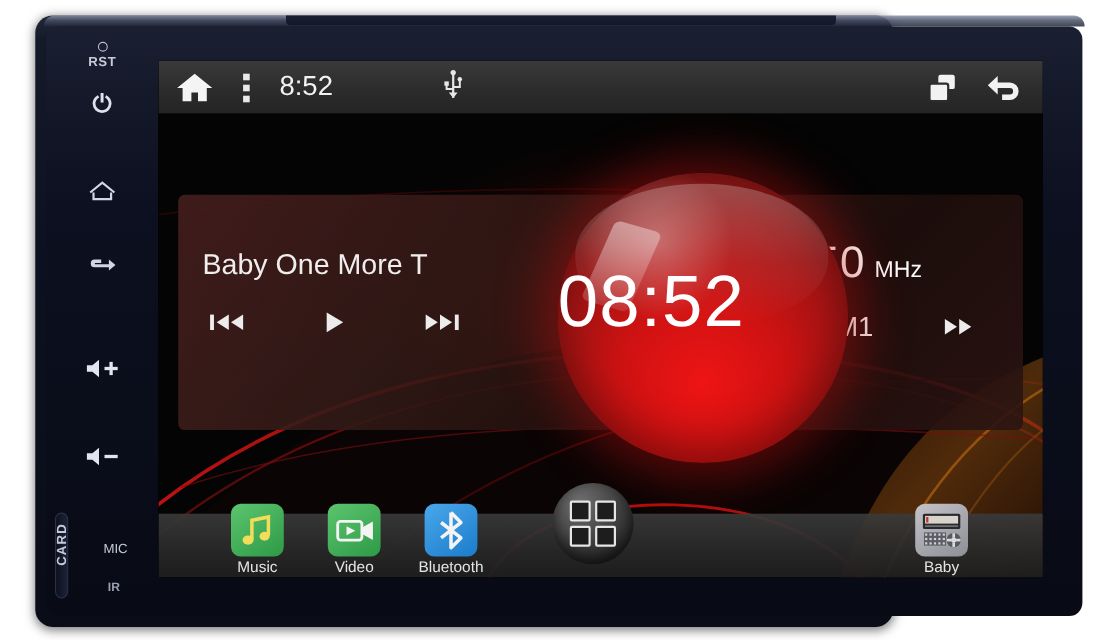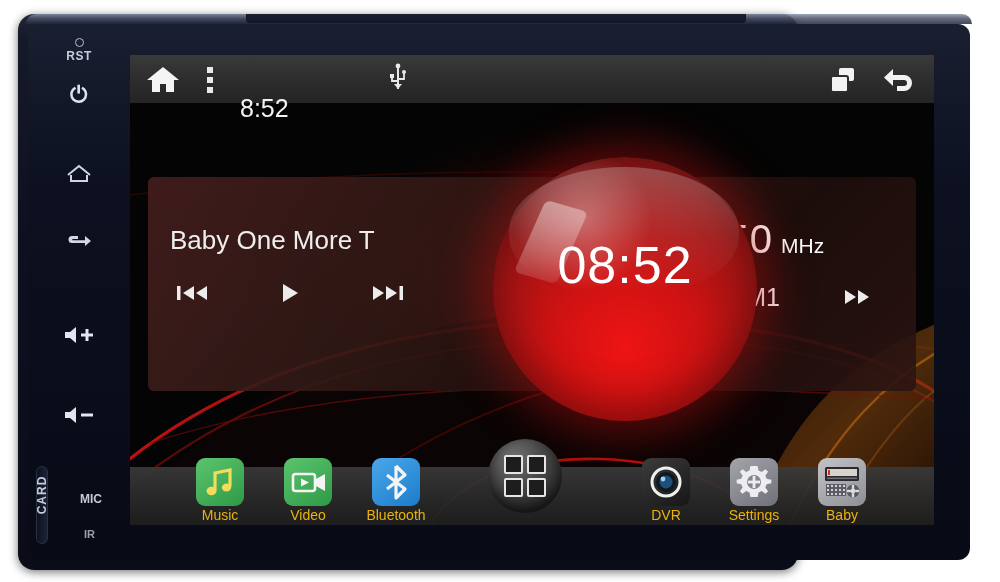--- a/index.html
+++ b/index.html
@@ -5,21 +5,21 @@
   * { box-sizing: border-box; margin: 0; padding: 0; }
   html, body {
     width: 1000px; height: 582px;
     background: #ffffff;
     font-family: "Liberation Sans", sans-serif;
     overflow: hidden;
   }
 
   
   #device {
-    position: absolute; left: 18px; top: 14px;
+    position: absolute; left: 32px; top: 14px;
     width: 780px; height: 556px;
     background: linear-gradient(180deg,#232838 0%, #151a2a 4%, #0d1020 40%, #0a0d18 100%);
     border-radius: 16px;
     box-shadow: 0 2px 10px rgba(0,0,0,.55);
   }
   #device-top-edge {
     position: absolute; left: 8px; top: 0px; width: 946px; height: 10px;
     background: linear-gradient(180deg,#8d95ad 0%, #4a5168 45%, #222838 100%);
     border-radius: 14px 14px 0 0;
     opacity:.85;
@@ -56,21 +56,21 @@
     position:absolute; left:0; top:0; width:12px; height:78px;
     border-radius:6px;
     background: linear-gradient(90deg,#0d1120,#1d2336);
     border:1px solid #2a3048;
   }
   #card-text {
     position:absolute; left:-13px; top:22px;
     transform: rotate(-90deg);
     font-size:12px; font-weight:bold; color:#c7cbd8; letter-spacing:1px;
   }
-  #mic-label { position:absolute; left:62px; top:478px; font-size:12px; font-weight:bold; color:#c7cbd8;text-align:right; }
+  #mic-label { position:absolute; left:62px; top:478px; font-size:12px; font-weight:normal; color:#c7cbd8;text-align:right; }
   #ir-label  { position:absolute; left:66px; top:514px; font-size:11px; font-weight:bold; color:#9aa0b2; }
 
   
   #screen {
     position:absolute; left:112px; top:41px;
     width:804px; height:470px;
     background:#000;
     overflow:hidden;
   }
 
@@ -81,21 +81,21 @@
   #statusbar {
     position:absolute; left:0; top:0; width:100%; height:48px;
     background: linear-gradient(180deg,#3a3a3a 0%, #2c2c2c 55%, #242424 100%);
     z-index:40;
   }
   #home-icon { position:absolute; left:16px; top:9px; width:34px; height:30px; }
   #kebab { position:absolute; left:74px; top:12px; width:12px; height:26px; }
   .kebab-dot { width:6px;height:6px;background:#e9e9e9;margin:0 auto 4px; }
   #status-time {
     position:absolute; left:110px; top:9px;
-    font-size:25px; color:#f2f2f2; font-weight:normal;margin-top:30px;
+    font-size:25px; color:#f2f2f2; font-weight:normal;
   }
   #usb-icon { position:absolute; left:258px; top:8px; width:20px; height:30px; }
   #recent-icon { position:absolute; right:74px; top:11px; width:32px; height:28px; }
   #back-icon { position:absolute; right:16px; top:10px; width:36px; height:30px; }
 
   
   #widget-panel {
     position:absolute; left:18px; top:122px; width:768px; height:214px;
     background: linear-gradient(135deg, rgba(62,22,22,.92) 0%, rgba(48,24,20,.88) 38%, rgba(30,14,12,.9) 70%, rgba(44,20,18,.9) 100%);
     border-radius:6px;
@@ -147,36 +147,36 @@
     background: linear-gradient(180deg, rgba(255,255,255,.24) 0%, rgba(255,255,255,.07) 55%, rgba(255,255,255,0) 100%);
   }
   #sphere-streak {
     position:absolute; left:36px; top:46px; width:44px; height:78px;
     background: linear-gradient(150deg, rgba(255,255,255,.42), rgba(255,255,255,.10));
     transform: rotate(16deg) skewX(-8deg);
     border-radius:6px;
   }
   .clk-date { position:absolute; left:0; top:42px; width:264px; text-align:center;
               font-size:24px; color:#fff; }
-  .clk-time { position:absolute; left:0; top:78px; width:264px; text-align:center;
-              font-size:52px; color:#fff; letter-spacing:1px; }
+  .clk-time { position:absolute; left:0; top:78px; width:264px; 
+              font-size:66px; color:#fff; letter-spacing:1px; }
   .clk-day  { position:absolute; left:0; top:160px; width:264px; text-align:center;
               font-size:25px; color:#fff; }
 
   
   #dock {
     position:absolute; left:0; bottom:0; width:100%; height:58px;
     background: linear-gradient(180deg, rgba(58,58,58,.92) 0%, rgba(40,40,40,.94) 60%, rgba(30,30,30,.96) 100%);
     z-index:30;
   }
   .dock-item {
     position:absolute; bottom:2px; width:92px; text-align:center; z-index:35;
   }
   .dock-icon { width:48px; height:48px; margin:0 auto 1px; border-radius:9px; position:relative; }
-  .dock-label { font-size:14px; color:#eab308; }
+  .dock-label { font-size:14px; color:#e5e5e5; }
 
   #app-drawer {
     position:absolute; left:358px; bottom:12px; width:74px; height:74px;
     border-radius:50%;
     background: radial-gradient(circle at 34% 24%, #6f6f6f 0%, #4b4b4b 38%, #2c2c2c 72%, #161616 100%);
     box-shadow: inset 0 -6px 14px rgba(0,0,0,.6);
     z-index:36;
   }
   #app-drawer .grid {
     position:absolute; left:16px; top:16px; width:42px; height:42px;
@@ -416,45 +416,21 @@
 
     <div id="app-drawer">
       <div class="grid">
         <div class="cell"></div>
         <div class="cell"></div>
         <div class="cell"></div>
         <div class="cell"></div>
       </div>
     </div>
 
-    <div class="dock-item" style="left:490px">
-      <div class="dock-icon" style="background:linear-gradient(145deg,#3c3c3c,#161616);">
-        <svg width="48" height="48" viewBox="0 0 48 48">
-          <circle cx="24" cy="24" r="14" fill="none" stroke="#f0f0f0" stroke-width="3"></circle>
-          <circle cx="24" cy="24" r="10" fill="#13181f"></circle>
-          <circle cx="24" cy="24" r="6.5" fill="#1d4f7a"></circle>
-          <circle cx="21" cy="21" r="2.4" fill="#9fd2f2"></circle>
-        </svg>
-      </div>
-      <div class="dock-label">DVR</div>
-    </div>
-
-    <div class="dock-item" style="left:578px">
-      <div class="dock-icon" style="background:linear-gradient(145deg,#a4a4ab,#70707a);">
-        <svg width="48" height="48" viewBox="0 0 48 48">
-          <g fill="#ededf0">
-            <path d="M24 8 l3.6 0 0.9 4.6 3.3 1.4 3.7-2.8 2.6 2.6 -2.8 3.7 1.4 3.3 4.6 0.9 0 3.6 -4.6 0.9 -1.4 3.3 2.8 3.7 -2.6 2.6 -3.7-2.8 -3.3 1.4 -0.9 4.6 -3.6 0 -3.6 0 -0.9-4.6 -3.3-1.4 -3.7 2.8 -2.6-2.6 2.8-3.7 -1.4-3.3 -4.6-0.9 0-3.6 4.6-0.9 1.4-3.3 -2.8-3.7 2.6-2.6 3.7 2.8 3.3-1.4 0.9-4.6z"></path>
-          </g>
-          <circle cx="24" cy="24" r="7" fill="#85858e"></circle>
-          <rect x="22.6" y="18" width="2.8" height="12" fill="#ededf0"></rect>
-          <rect x="18" y="22.6" width="12" height="2.8" fill="#ededf0"></rect>
-        </svg>
-      </div>
-      <div class="dock-label">Settings</div>
-    </div>
+
 
     <div class="dock-item" style="left:666px">
       <div class="dock-icon" style="background:linear-gradient(145deg,#c3c3c8,#8e8e96);">
         <svg width="48" height="48" viewBox="0 0 48 48">
           <rect x="7" y="9" width="34" height="14" rx="1.5" fill="#2a2a2e"></rect>
           <rect x="9" y="11" width="30" height="7" fill="#d8d4cc"></rect>
           <rect x="10" y="12" width="2" height="5" fill="#c0342a"></rect>
           <rect x="9" y="19.5" width="30" height="1.6" fill="#6e6e74"></rect>
           <g fill="#5c5c64">
             <rect x="8" y="26" width="20" height="12"></rect>

